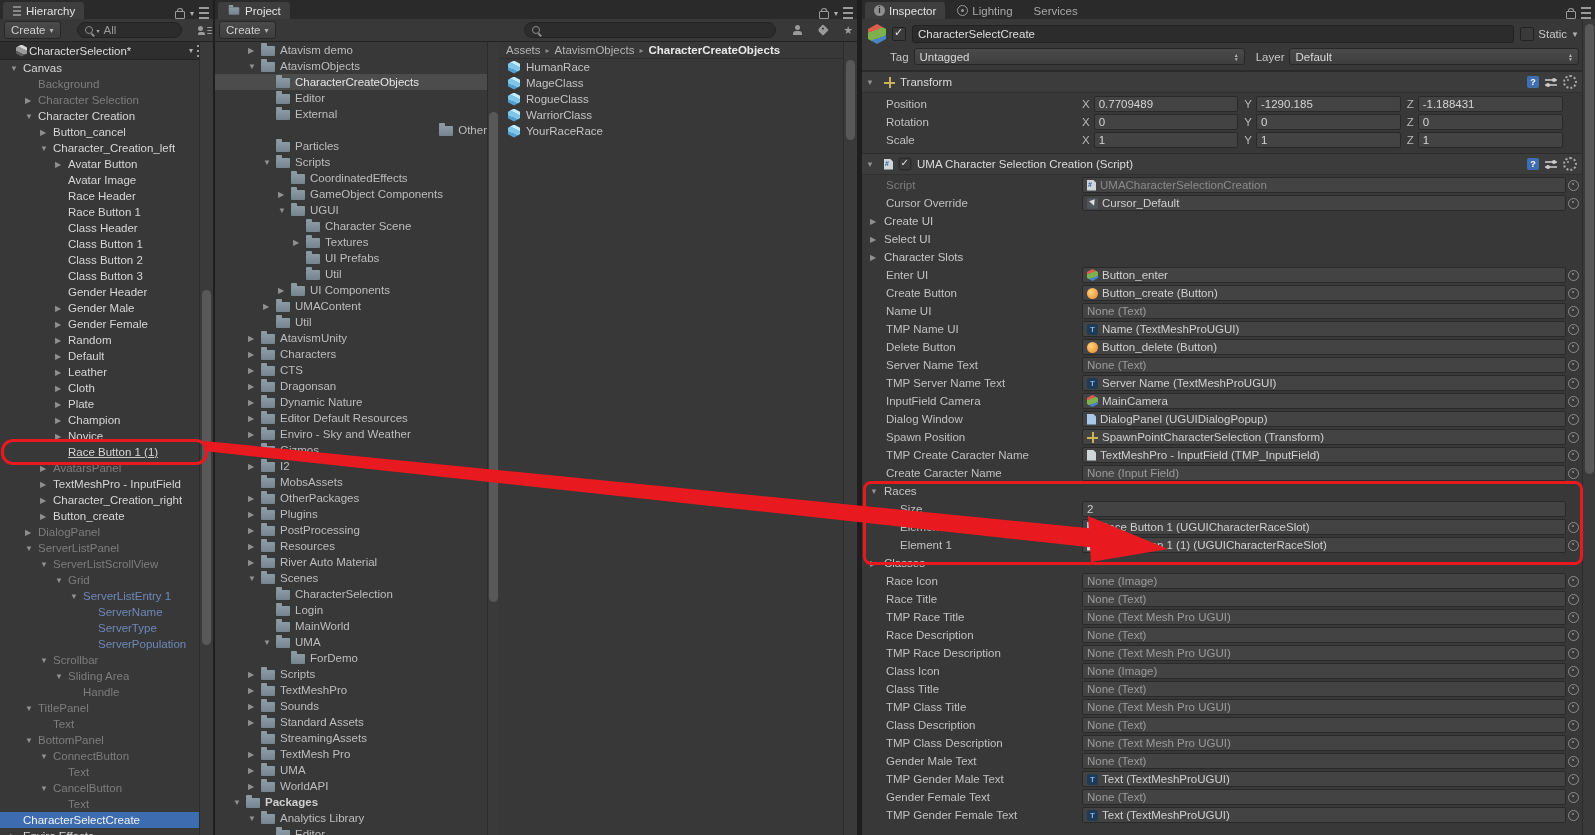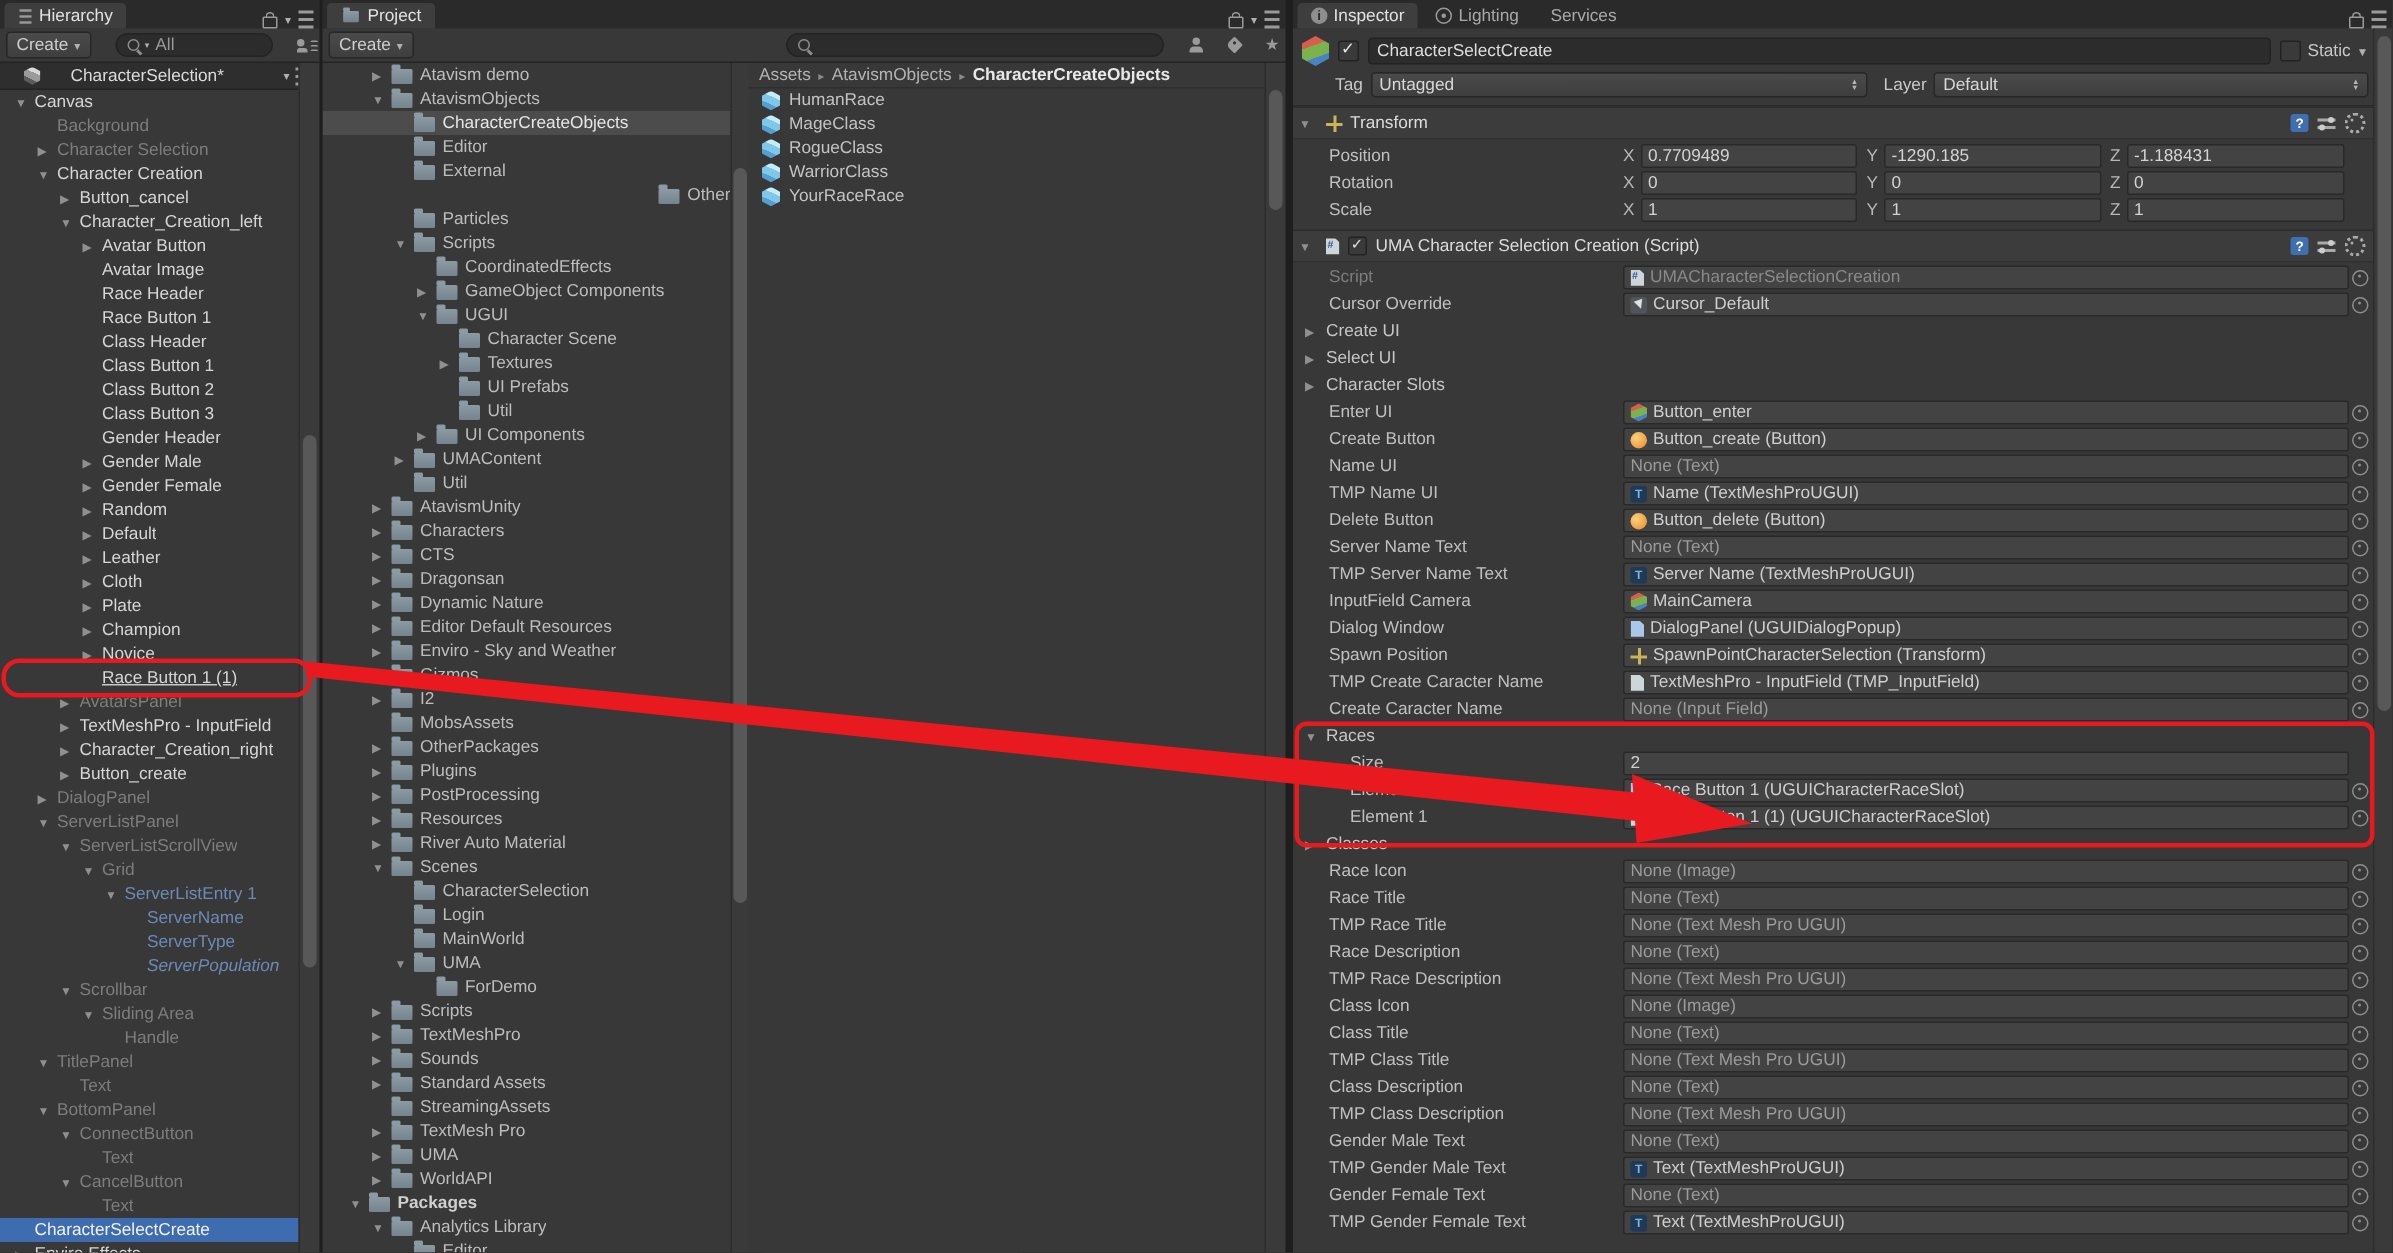--- a/index.html
+++ b/index.html
@@ -85,21 +85,21 @@
   .hrow.inactive .lbl{color:#7d7d7d}
   .hrow.prefab .lbl{color:#6d89b8}
   .hrow.selected{background:#3e6cb1}
   .hrow.selected .lbl{color:#f2f2f2}
   .prow .lbl{color:#bdbdbd;overflow:hidden;text-overflow:ellipsis;margin-left:5px}
   .prow.selected{background:#4c4c4c}
   .prow.selected .lbl{color:#e6e6e6}
   .prow.bold .lbl{font-weight:bold;color:#cfcfcf}
   .arow{padding-left:10px;gap:6px}.arow .lbl{color:#c3c3c3}
   .scene-head{height:17px;background:#2e2e2e;border-bottom:1px solid #232323;display:flex;
-       align-items:center;gap:20px;padding:0 4px 0 16px;color:#dcdcdc}
+       align-items:center;gap:2px;padding:0 4px 0 16px;color:#dcdcdc}
   .scene-head .right{margin-left:auto;display:flex;align-items:center;gap:4px;padding-right:2px}
   .scrolltrack{position:absolute;width:13px;background:#3a3a3a;border-left:1px solid #2c2c2c;z-index:4}
   .scrollthumb{position:absolute;left:2px;width:9px;background:#585858;border-radius:5px}
   
   .breadcrumb{height:16px;display:flex;align-items:center;gap:5px;padding:0 8px;color:#b4b4b4;
        border-bottom:1px solid #2e2e2e}
   .breadcrumb .sep{font-size:8px;color:#8a8a8a}
   .breadcrumb .last{font-weight:bold;color:#e8e8e8}
   
   .insp-content{margin-right:12px}
@@ -320,21 +320,21 @@
         <span class="lbl">ServerListEntry 1</span>
       </div>
       <div class="hrow prefab" style="padding-left: 85px;">
         <span class="tri"></span>
         <span class="lbl">ServerName</span>
       </div>
       <div class="hrow prefab" style="padding-left: 85px;">
         <span class="tri"></span>
         <span class="lbl">ServerType</span>
       </div>
-      <div class="hrow prefab" style="padding-left: 85px; font-style: italic;">
+      <div class="hrow prefab" style="padding-left: 85px;">
         <span class="tri"></span>
         <span class="lbl">ServerPopulation</span>
       </div>
       <div class="hrow inactive" style="padding-left: 40px;">
         <span class="tri">▼</span>
         <span class="lbl">Scrollbar</span>
       </div>
       <div class="hrow inactive" style="padding-left: 55px;">
         <span class="tri">▼</span>
         <span class="lbl">Sliding Area</span>

